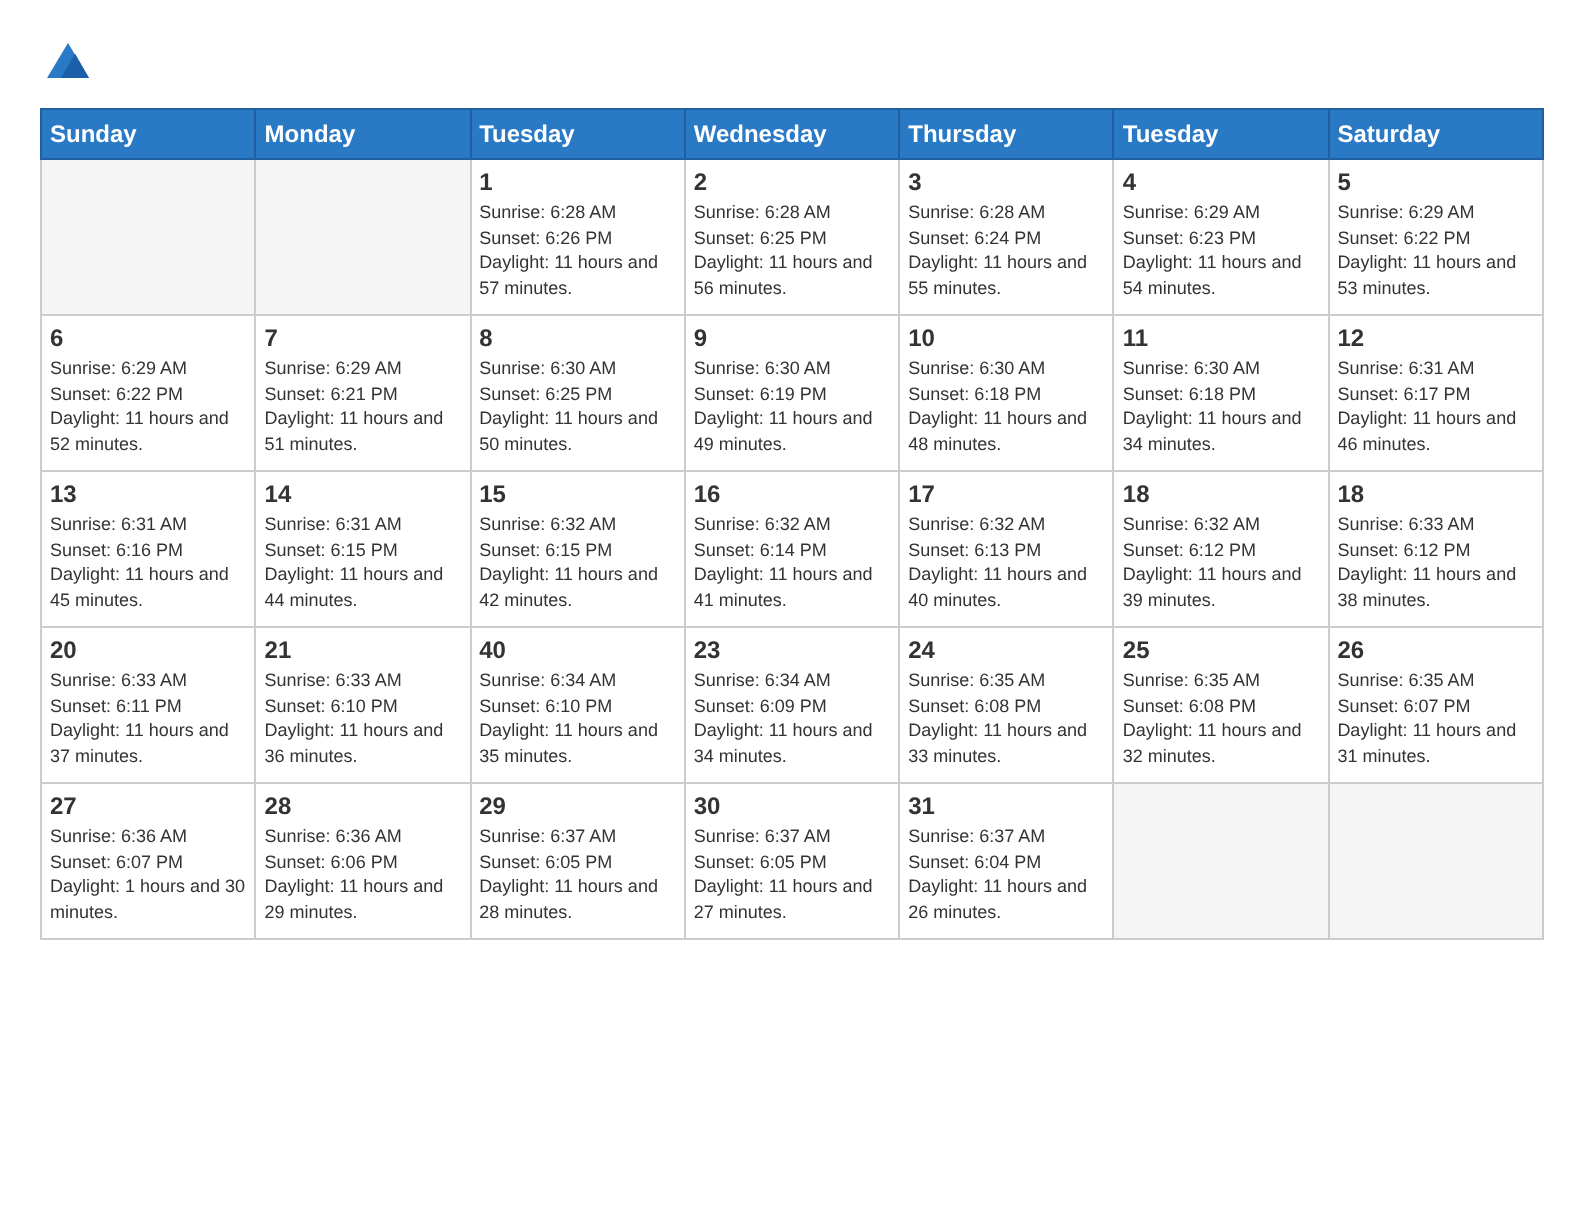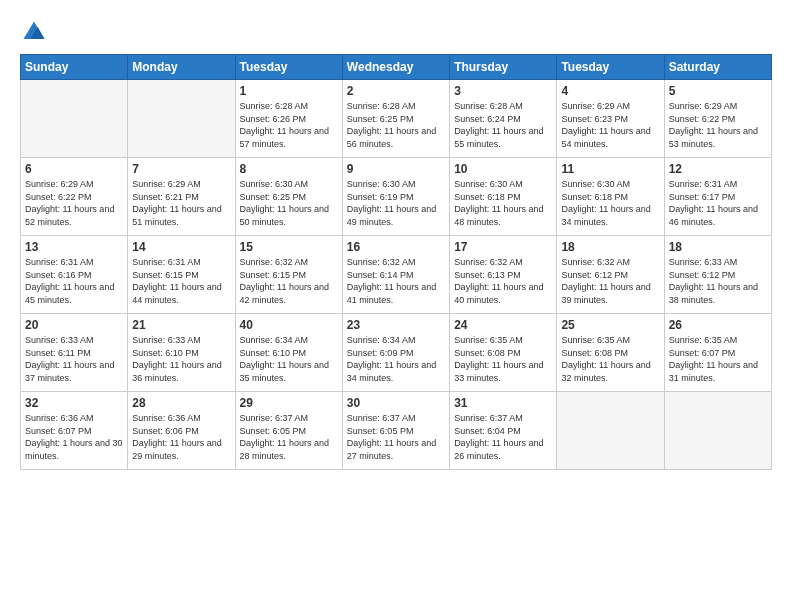--- a/index.html
+++ b/index.html
@@ -303,21 +303,21 @@
       </td>
           <td>
         <span class="day-num">26</span>
         <span class="cell-info">Sunrise: 6:35 AM</span><br>
         <span class="cell-info">Sunset: 6:07 PM</span><br>
         <span class="cell-info">Daylight: 11 hours and 31 minutes.</span>
       </td>
         </tr>
         <tr>
           <td>
-        <span class="day-num">32</span>
+        <span class="day-num">27</span>
         <span class="cell-info">Sunrise: 6:36 AM</span><br>
         <span class="cell-info">Sunset: 6:07 PM</span><br>
         <span class="cell-info">Daylight: 1 hours and 30 minutes.</span>
       </td>
           <td>
         <span class="day-num">28</span>
         <span class="cell-info">Sunrise: 6:36 AM</span><br>
         <span class="cell-info">Sunset: 6:06 PM</span><br>
         <span class="cell-info">Daylight: 11 hours and 29 minutes.</span>
       </td>

